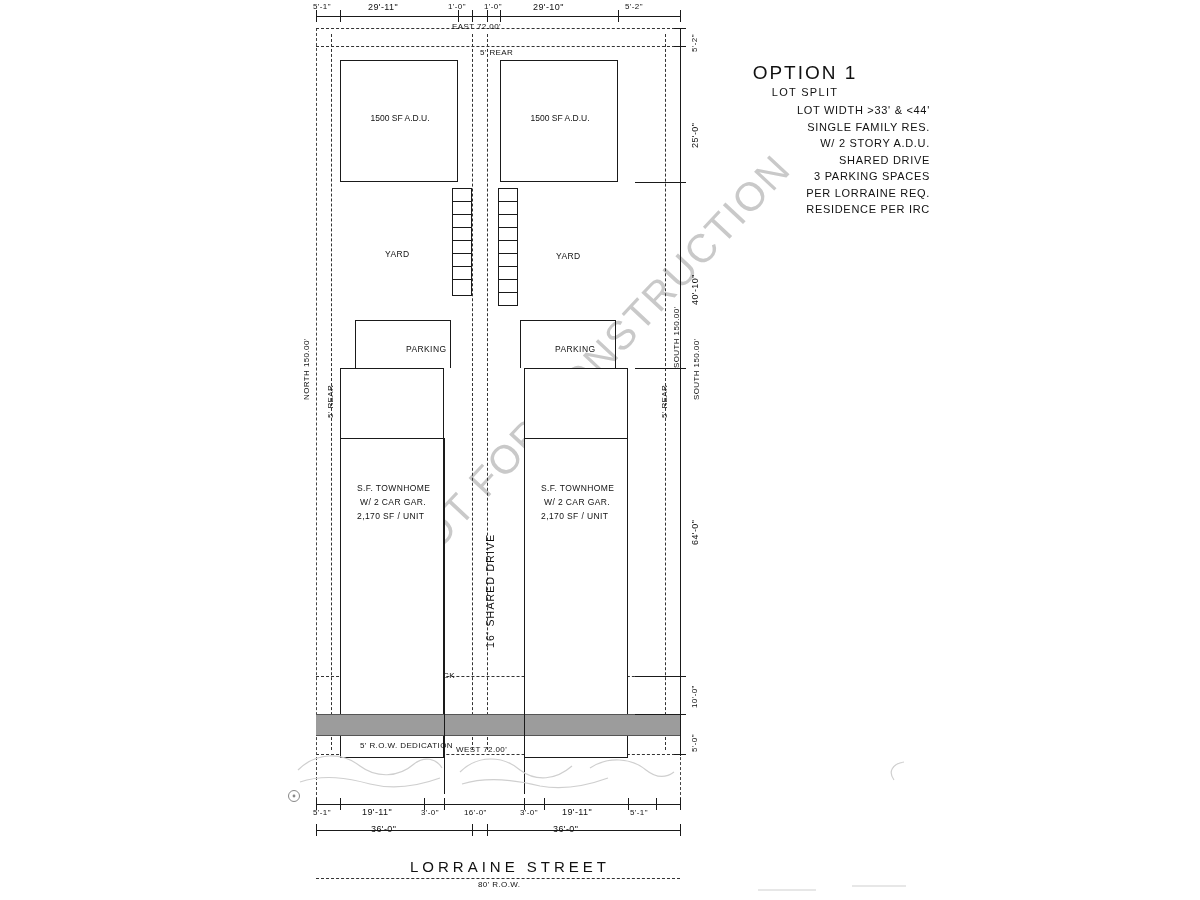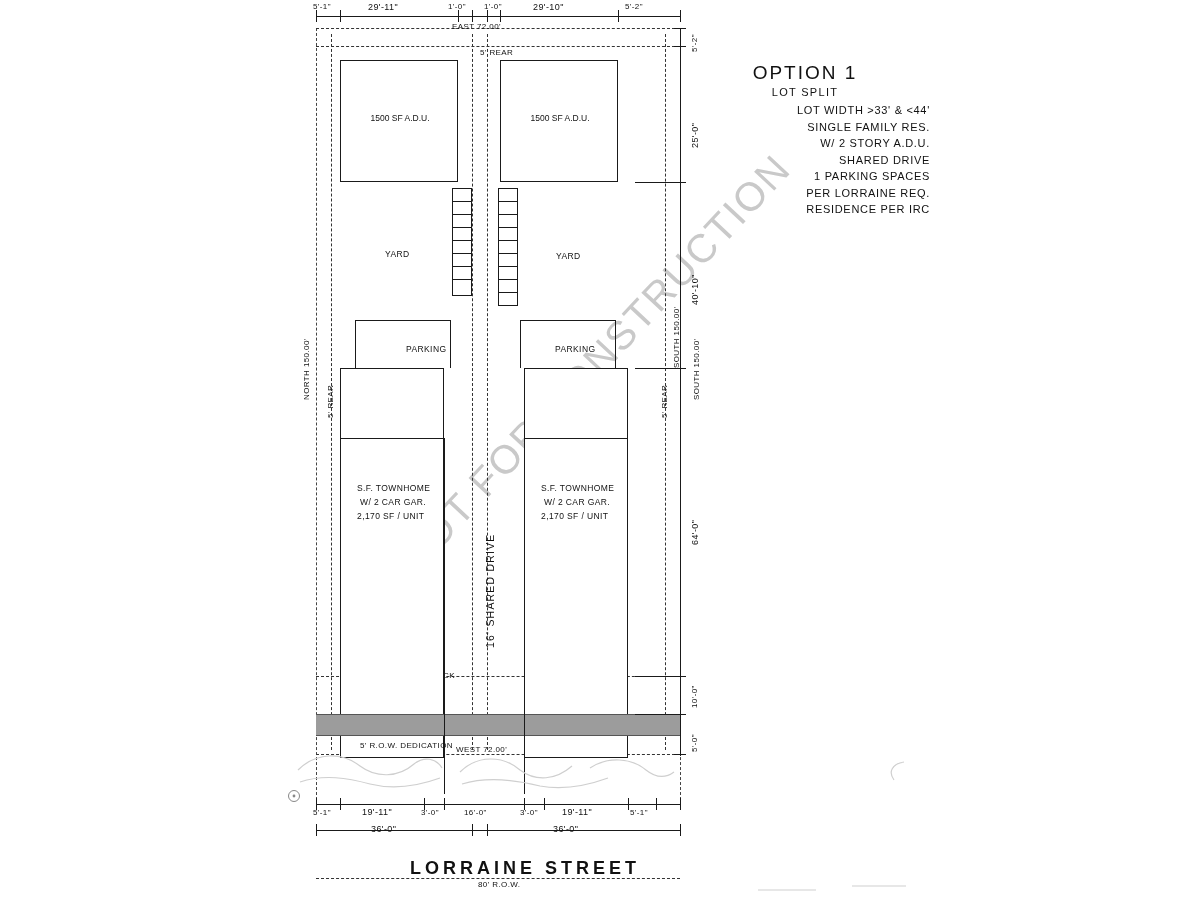--- a/index.html
+++ b/index.html
@@ -125,42 +125,42 @@
     font-size: 40px;
     letter-spacing: 2px;
     white-space: nowrap;
     transform-origin: 0 0;
     transform: rotate(-47deg);
     font-family: "Liberation Sans", sans-serif;
   }
   
   .street {
     position: absolute;
-    font-size: 18px;
+    font-size: 15px;
     letter-spacing: 4px;
-    font-weight: bold;
+    font-weight: normal;
   }
   
   .squig { position: absolute; }
   .faint { stroke: #cfcfcf; fill: none; stroke-width: 1.2; }
 </style>
 </head>
 <body>
 
 <div id="sheet">
 
   <div class="title-block">
     <div class="title-main">OPTION 1</div>
     <div class="title-sub">LOT SPLIT</div>
     <div style="margin-top:4px;">
       <div class="title-line">LOT WIDTH &gt;33' &amp; &lt;44'</div>
       <div class="title-line">SINGLE FAMILY RES.</div>
       <div class="title-line">W/ 2 STORY A.D.U.</div>
       <div class="title-line">SHARED DRIVE</div>
-      <div class="title-line">1 PARKING SPACES</div>
+      <div class="title-line">3 PARKING SPACES</div>
       <div class="title-line">PER LORRAINE REQ.</div>
       <div class="title-line">RESIDENCE PER IRC</div>
     </div>
   </div>
 
   <div id="watermark">
     <div class="wm" style="left:60px; top:390px;">NOT FOR CONSTRUCTION</div>
   </div>
 
   <div class="solid hline" style="left:316px; top:16px; width:364px;"></div>

